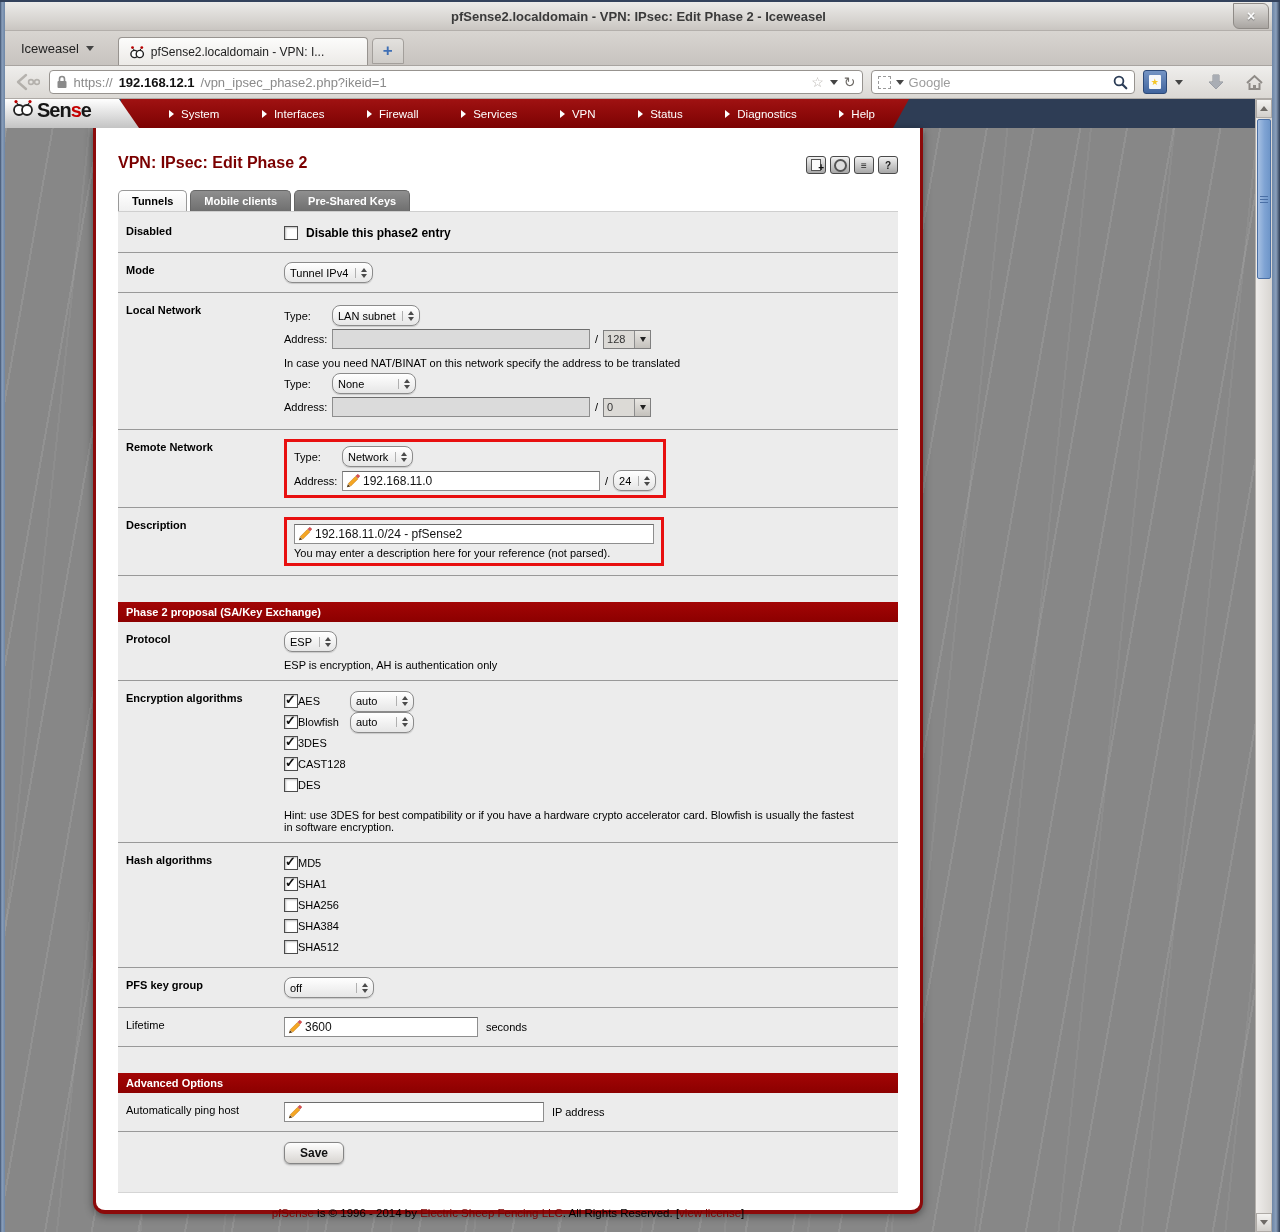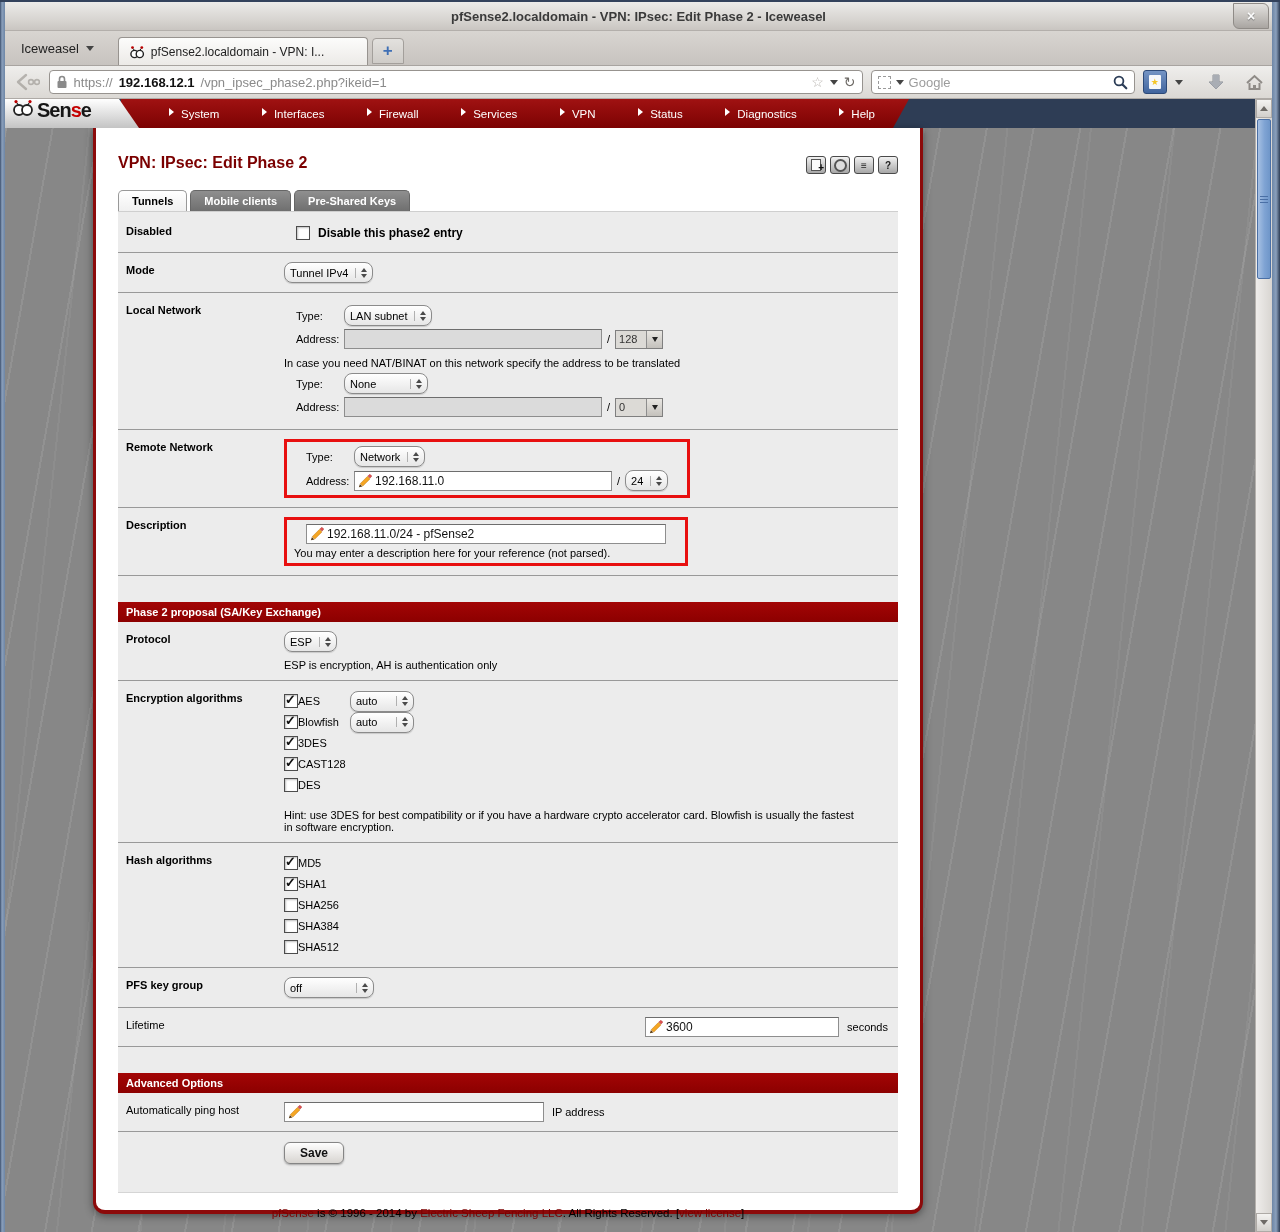--- a/index.html
+++ b/index.html
@@ -52,21 +52,21 @@
   
   .browser-content{flex:1;position:relative;display:flex;flex-direction:column;}
   .menubar{height:29px;display:flex;position:relative;margin-right:16px;}
   .logo-wrap{width:128px;position:relative;z-index:3;background:linear-gradient(#ffffff,#c4c4c4);
     clip-path:polygon(0 0,calc(100% - 20px) 0,100% 100%,0 100%);display:flex;align-items:flex-start;padding-left:6px;gap:2px;}
   .logo-text{font-size:20px;font-weight:bold;letter-spacing:-1px;color:#161616;}
   .logo-text .red{color:#c40000;}
   .redmenu{flex:0 0 706px;background:linear-gradient(#a01212,#7c0202);margin-left:-18px;z-index:2;
     clip-path:polygon(0 0,100% 0,calc(100% - 16px) 100%,0 100%);
     display:flex;align-items:center;justify-content:space-between;padding:0 34px 0 48px;}
-  .menu-item{display:flex;gap:7px;color:#fff;font-size:11.5px;}
+  .menu-item{display:flex;align-items:center;gap:7px;color:#fff;font-size:11.5px;}
   .menu-arrow{width:0;height:0;border-top:4px solid transparent;border-bottom:4px solid transparent;border-left:5px solid #fff;}
   .hoststrip{flex:1;background:linear-gradient(#fdfdfd,#bdbdbd);margin-left:-14px;z-index:1;position:relative;
     display:flex;align-items:center;padding-left:26px;gap:6px;}
   .hostname{font-size:12px;font-weight:bold;color:#111;}
   .host-slant{position:absolute;right:58px;top:0;bottom:0;width:10px;background:linear-gradient(#e9e9e9,#b0b0b0);
     transform:skewX(18deg);border-left:1px solid #999;}
   
   .viewport{flex:1;position:relative;margin-right:16px;background:#878787;
     background-image:repeating-linear-gradient(100deg,rgba(255,255,255,.09) 0 2px,transparent 2px 46px),
                      repeating-linear-gradient(96deg,rgba(255,255,255,.05) 0 2px,transparent 2px 83px);}
@@ -102,21 +102,21 @@
   .tabs-row{margin-top:16px;display:flex;gap:3px;}
   .ptab{font-size:11px;font-weight:bold;padding:4px 13px;border-radius:5px 5px 0 0;
     background:linear-gradient(#8f8f8f,#6f6f6f);color:#fff;border:1px solid #666;border-bottom:none;}
   .ptab.active{background:linear-gradient(#ffffff,#f0f0f0);color:#000;border-color:#999;}
   
   .formarea{background:#ececec;border-top:1px solid #cfcfcf;padding:2px 0 14px;font-size:11px;color:#000;}
   .frow{display:flex;border-bottom:1px solid #999;padding:9px 10px 9px 8px;}
   .frow:last-child{border-bottom:none;}
   .flabel{flex:0 0 158px;font-weight:bold;padding-top:2px;}
   .fctl{flex:1;}
-  .subline{display:flex;align-items:center;margin:3px 12px;}
+  .subline{display:flex;align-items:center;margin:3px 0;}
   .sublabel{flex:0 0 48px;}
   .helptext{margin-top:4px;}
   .secheader{background:linear-gradient(#a30505,#8c0000);color:#fff;font-weight:bold;font-size:11px;
     padding:4px 8px;margin-top:14px;}
   .gap-row{height:12px;}
   
   .gtkselect{display:inline-flex;align-items:center;height:17px;padding:1px 5px;border:1px solid #8b8b8b;
     border-radius:8px;background:linear-gradient(#ffffff,#e6e6e6);font-size:11px;box-shadow:0 1px 1px rgba(0,0,0,.15);}
   .gtkselect .spin{display:flex;flex-direction:column;gap:2px;border-left:1px solid #b0b0b0;padding-left:5px;margin-left:7px;}
   .gtkselect .su{width:0;height:0;border-left:3px solid transparent;border-right:3px solid transparent;border-bottom:4px solid #4a4a4a;}
@@ -548,21 +548,21 @@
                       <i class="su"></i>
                       <i class="sd"></i>
                     </span>
                 </span>
               </div>
             </div>
 
             <div class="frow">
               <div class="flabel" style="font-weight:normal;">Lifetime</div>
               <div class="fctl">
-                <div class="subline" style="margin:0;justify-content:flex-end;">
+                <div class="subline" style="margin:0;">
                   <span class="txtwrap" style="width:186px;">
                     <svg class="pencil" width="14" height="14" viewBox="0 0 16 16">
                         <path d="M1 15 L2.2 11.4 L5 14.2 Z" fill="#5a3b12"></path>
                         <path d="M2.6 11 L10.8 2.8 L13.6 5.6 L5.4 13.8 Z" fill="#f5a623" stroke="#c87d10" stroke-width=".7"></path>
                         <path d="M11.4 2.2 L12.8 0.8 a1 1 0 0 1 1.4 0 l1 1 a1 1 0 0 1 0 1.4 L13.8 4.6 Z" fill="#e05151" stroke="#a33" stroke-width=".6"></path>
                       </svg>
                     <input value="3600" style="">
                   </span>
                   <span style="margin-left:8px;">seconds</span>
                 </div>

